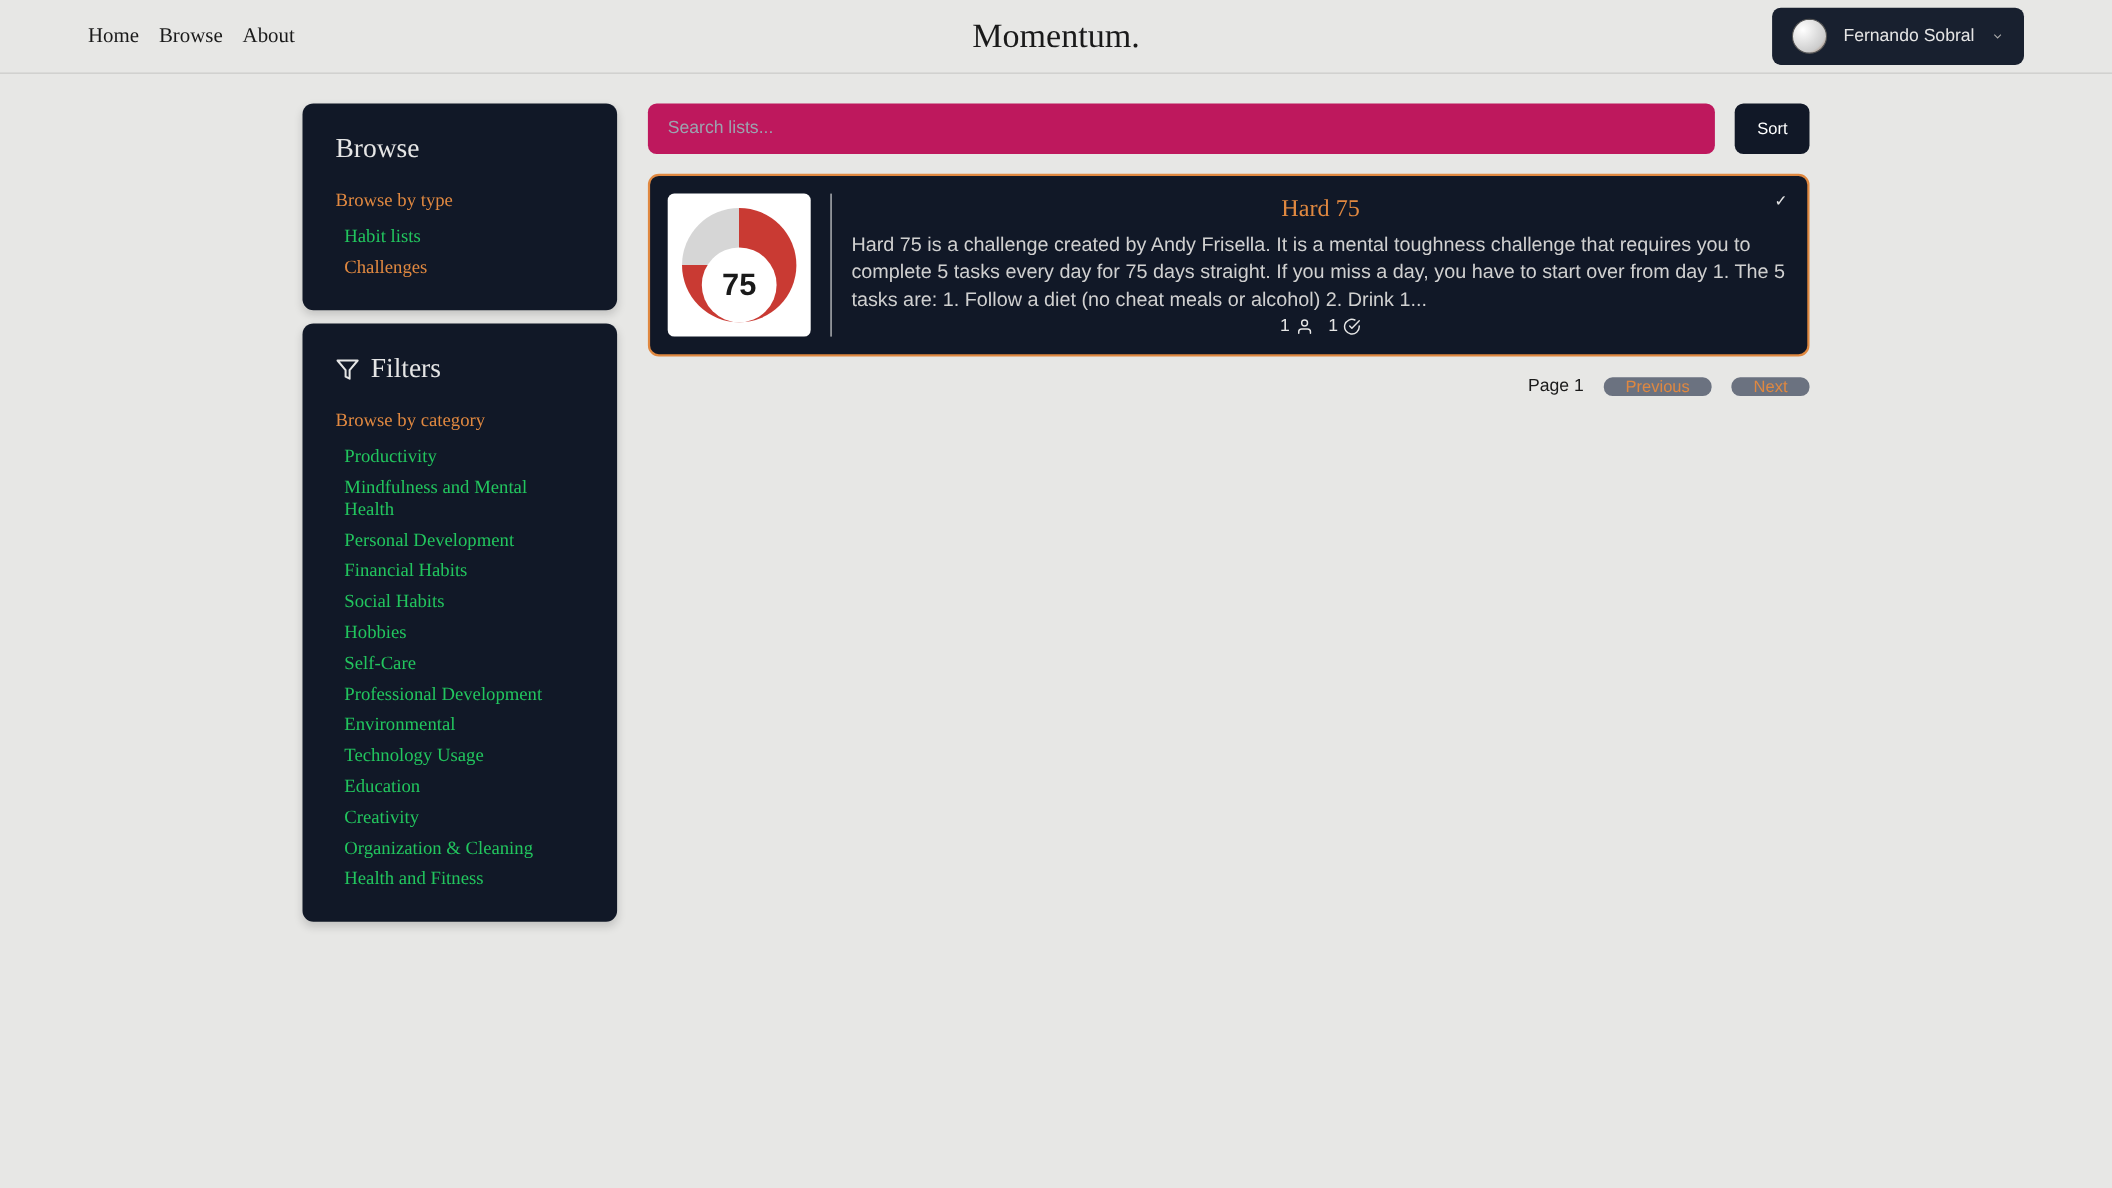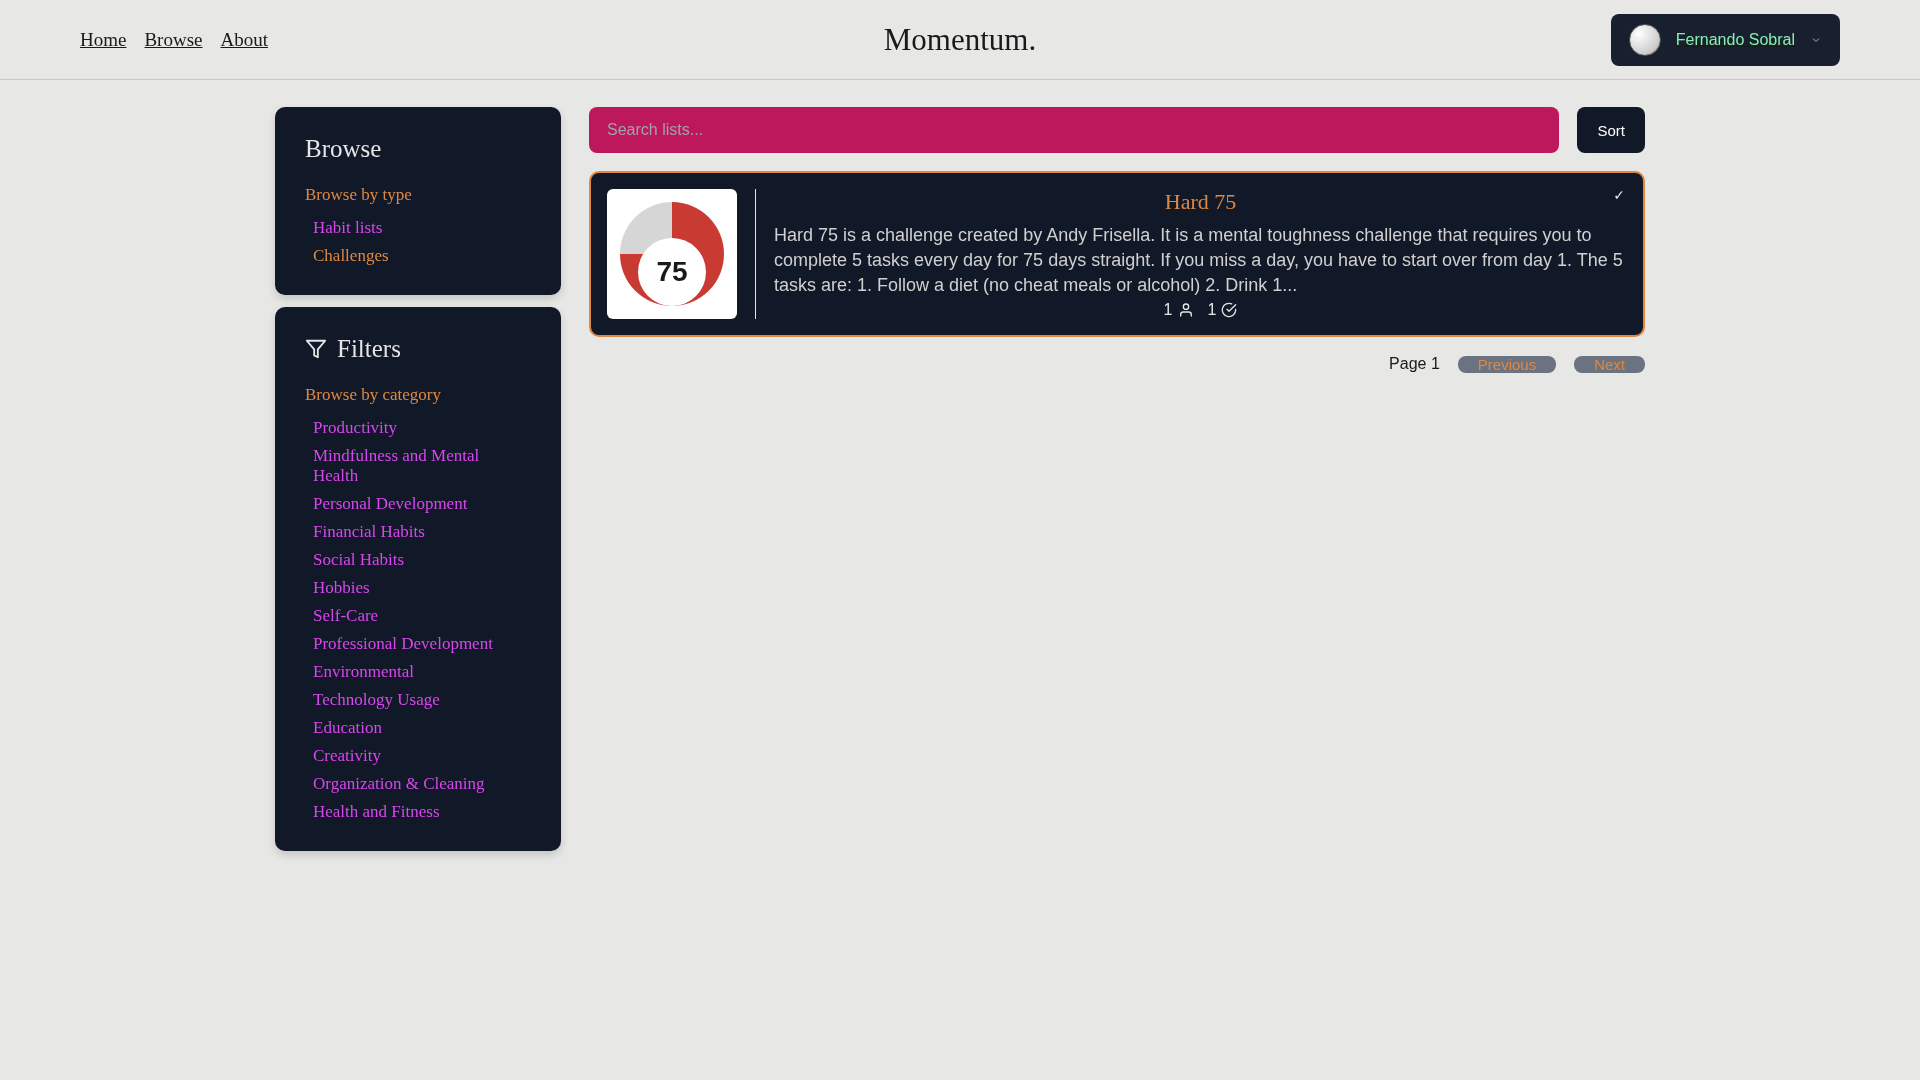--- a/index.html
+++ b/index.html
@@ -9,27 +9,26 @@
     }
     body {
       font-family: Georgia, 'Times New Roman', serif;
       background-color: #e7e7e5;
       color: #1a1a1a;
       width: 1920px;
       height: 1080px;
       overflow: hidden;
     }
     .header {
-      height: 80px;
+      height: 67px;
       display: flex;
       align-items: center;
       justify-content: space-between;
       padding: 0 80px;
       border-bottom: 1px solid #c8c8c6;
-      text-decoration: underline;
     }
     .nav-links {
       display: flex;
       gap: 18px;
     }
     .nav-links a {
       text-decoration: none;
       color: #1a1a1a;
       font-size: 19px;
     }
@@ -42,21 +41,21 @@
       color: #1a1a1a;
       text-align: right;
     }
     .user-menu {
       display: flex;
       align-items: center;
       gap: 15px;
       background-color: #18202f;
       padding: 10px 18px;
       border-radius: 8px;
-      color: #86efac;
+      color: #e5e5e5;
       cursor: pointer;
       font-family: -apple-system, BlinkMacSystemFont, 'Segoe UI', sans-serif;
     }
     .avatar {
       width: 32px;
       height: 32px;
       border-radius: 50%;
       background: radial-gradient(circle at 30% 30%, #fff, #ccc 70%, #8b5a3c 100%);
       border: 1px solid #555;
     }
@@ -98,21 +97,21 @@
       margin-bottom: 12px;
     }
     .type-list, .category-list {
       list-style: none;
       display: flex;
       flex-direction: column;
       gap: 6px;
     }
     .type-list li, .category-list li {
       padding: 1px 8px;
-      color: #d946ef;
+      color: #22c55e;
       cursor: pointer;
       font-size: 17px;
     }
     .type-list li.active {
       color: #e08840;
     }
     .filter-icon {
       width: 22px;
       height: 22px;
     }

